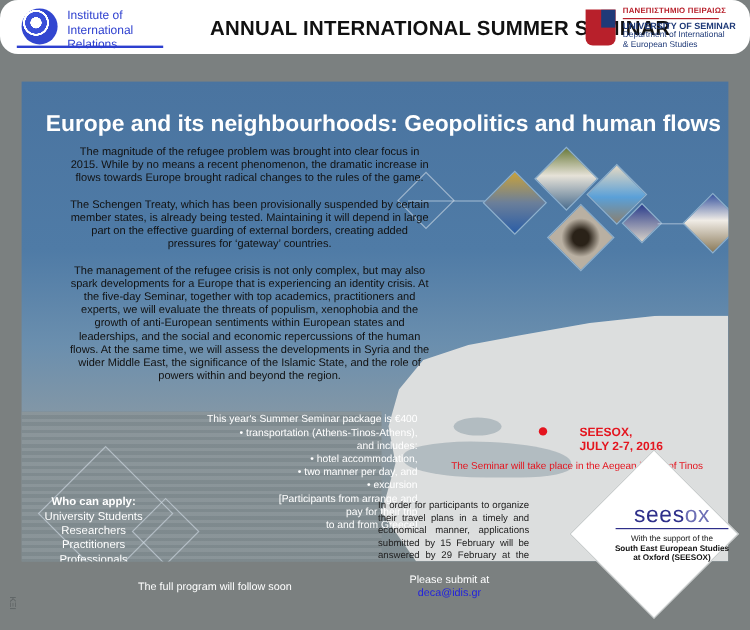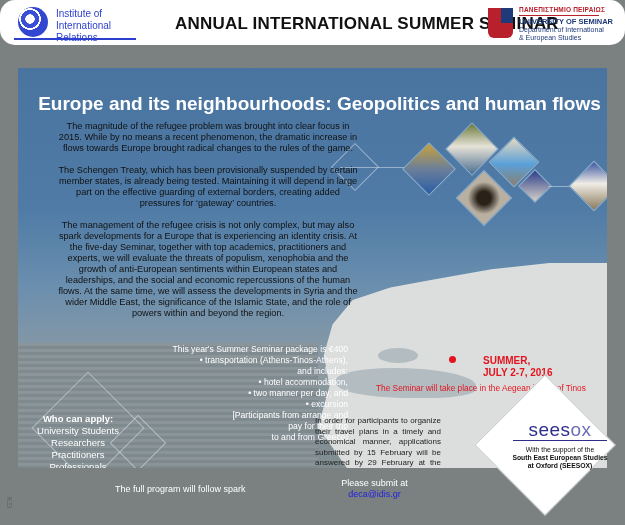--- a/index.html
+++ b/index.html
@@ -134,35 +134,35 @@
   <div class="who">
     <div class="who-head">Who can apply:</div>
     <div>University Students</div>
     <div>Researchers</div>
     <div>Practitioners</div>
     <div>Professionals</div>
   </div>
 
   <div class="tinos-dot"></div>
   <div class="tinos">
-    <div>SUMMER,</div>
+    <div>SEESOX,</div>
     <div>JULY 2-7, 2016</div>
   </div>
   <div class="aegean">The Seminar will take place in the Aegean island of Tinos</div>
 
   <div class="travel">In order for participants to organize their travel plans in a timely and economical manner, applications submitted by 15 February will be answered by 29 February at the latest.</div>
 </div>
 
 <div class="seesox-wrap"></div>
 <div class="seesox">
   <div class="seesox-logo"><span>sees</span><span class="ox">ox</span></div>
   <div class="seesox-sub"></div>
   <div class="seesox-line1">With the support of the</div>
   <div class="seesox-line2">South East European Studies</div>
   <div class="seesox-line2">at Oxford (SEESOX)</div>
 </div>
 
-<div class="full-program">The full program will follow spark</div>
+<div class="full-program">The full program will follow soon</div>
 <div class="submit">
   <div>Please submit at</div>
   <a class="submit-email">deca@idis.gr</a>
 </div>
 <div class="corner-logo">ΚΞΙ</div>
 
 </body></html>

